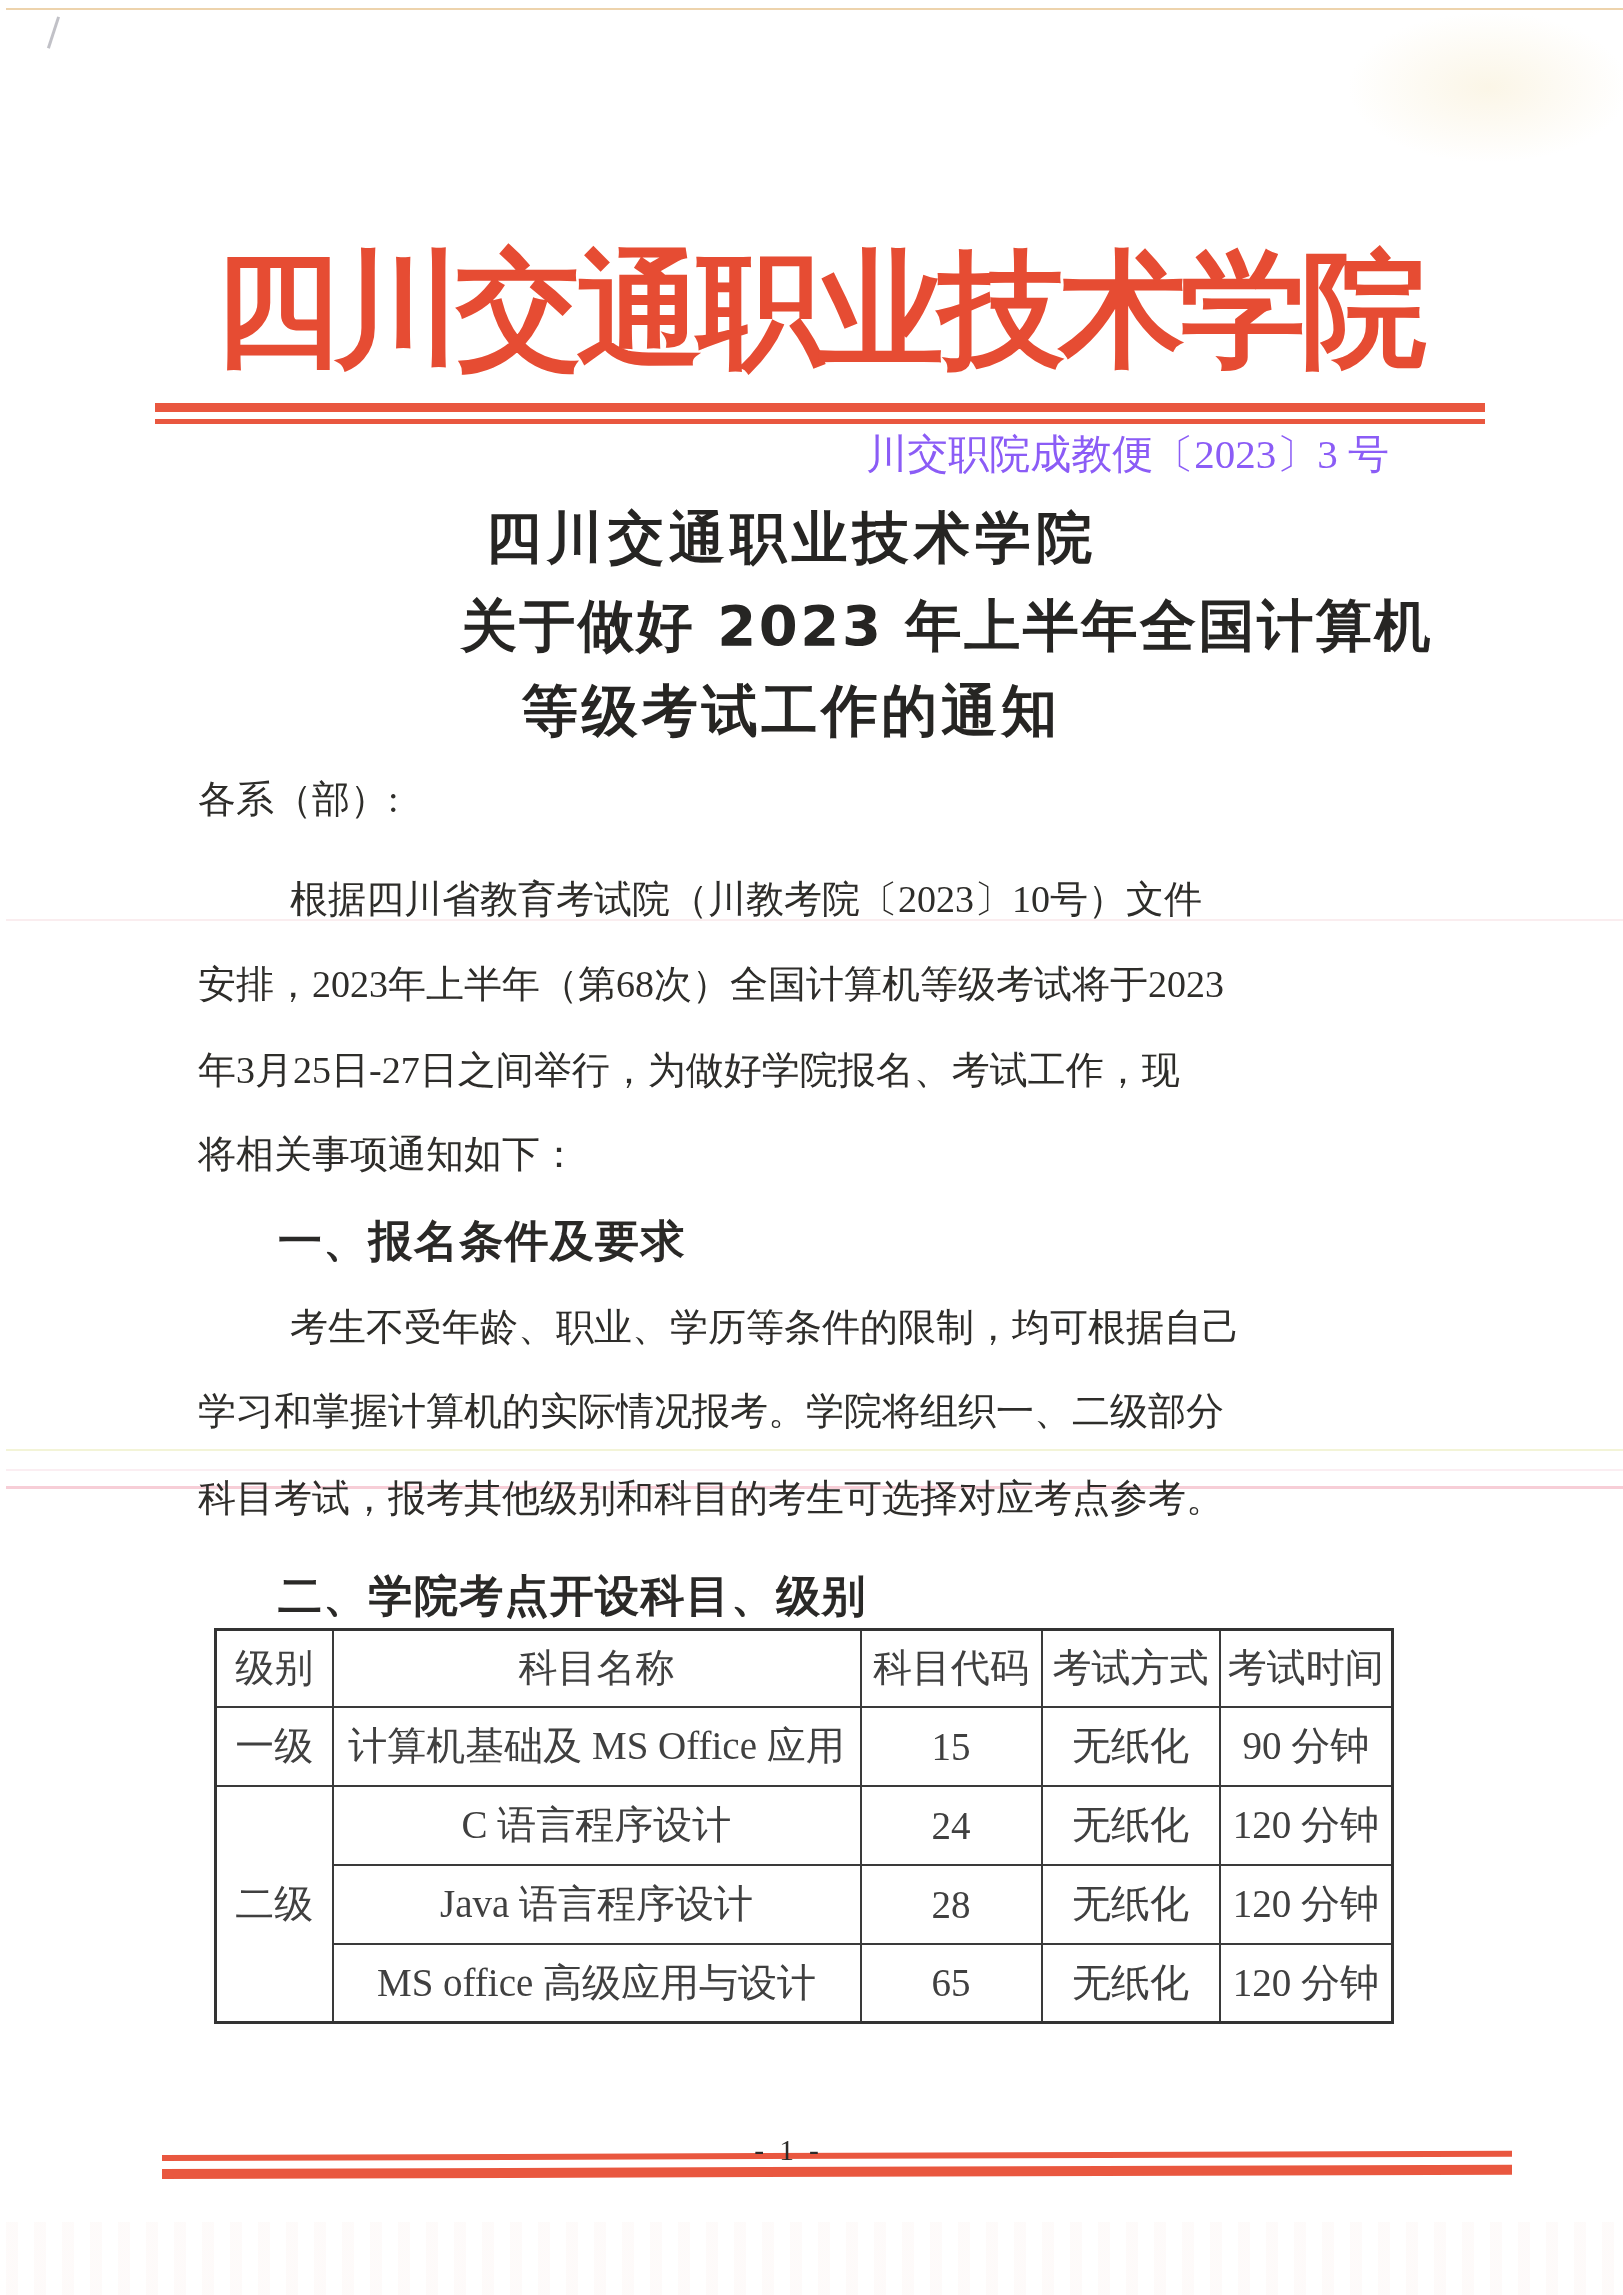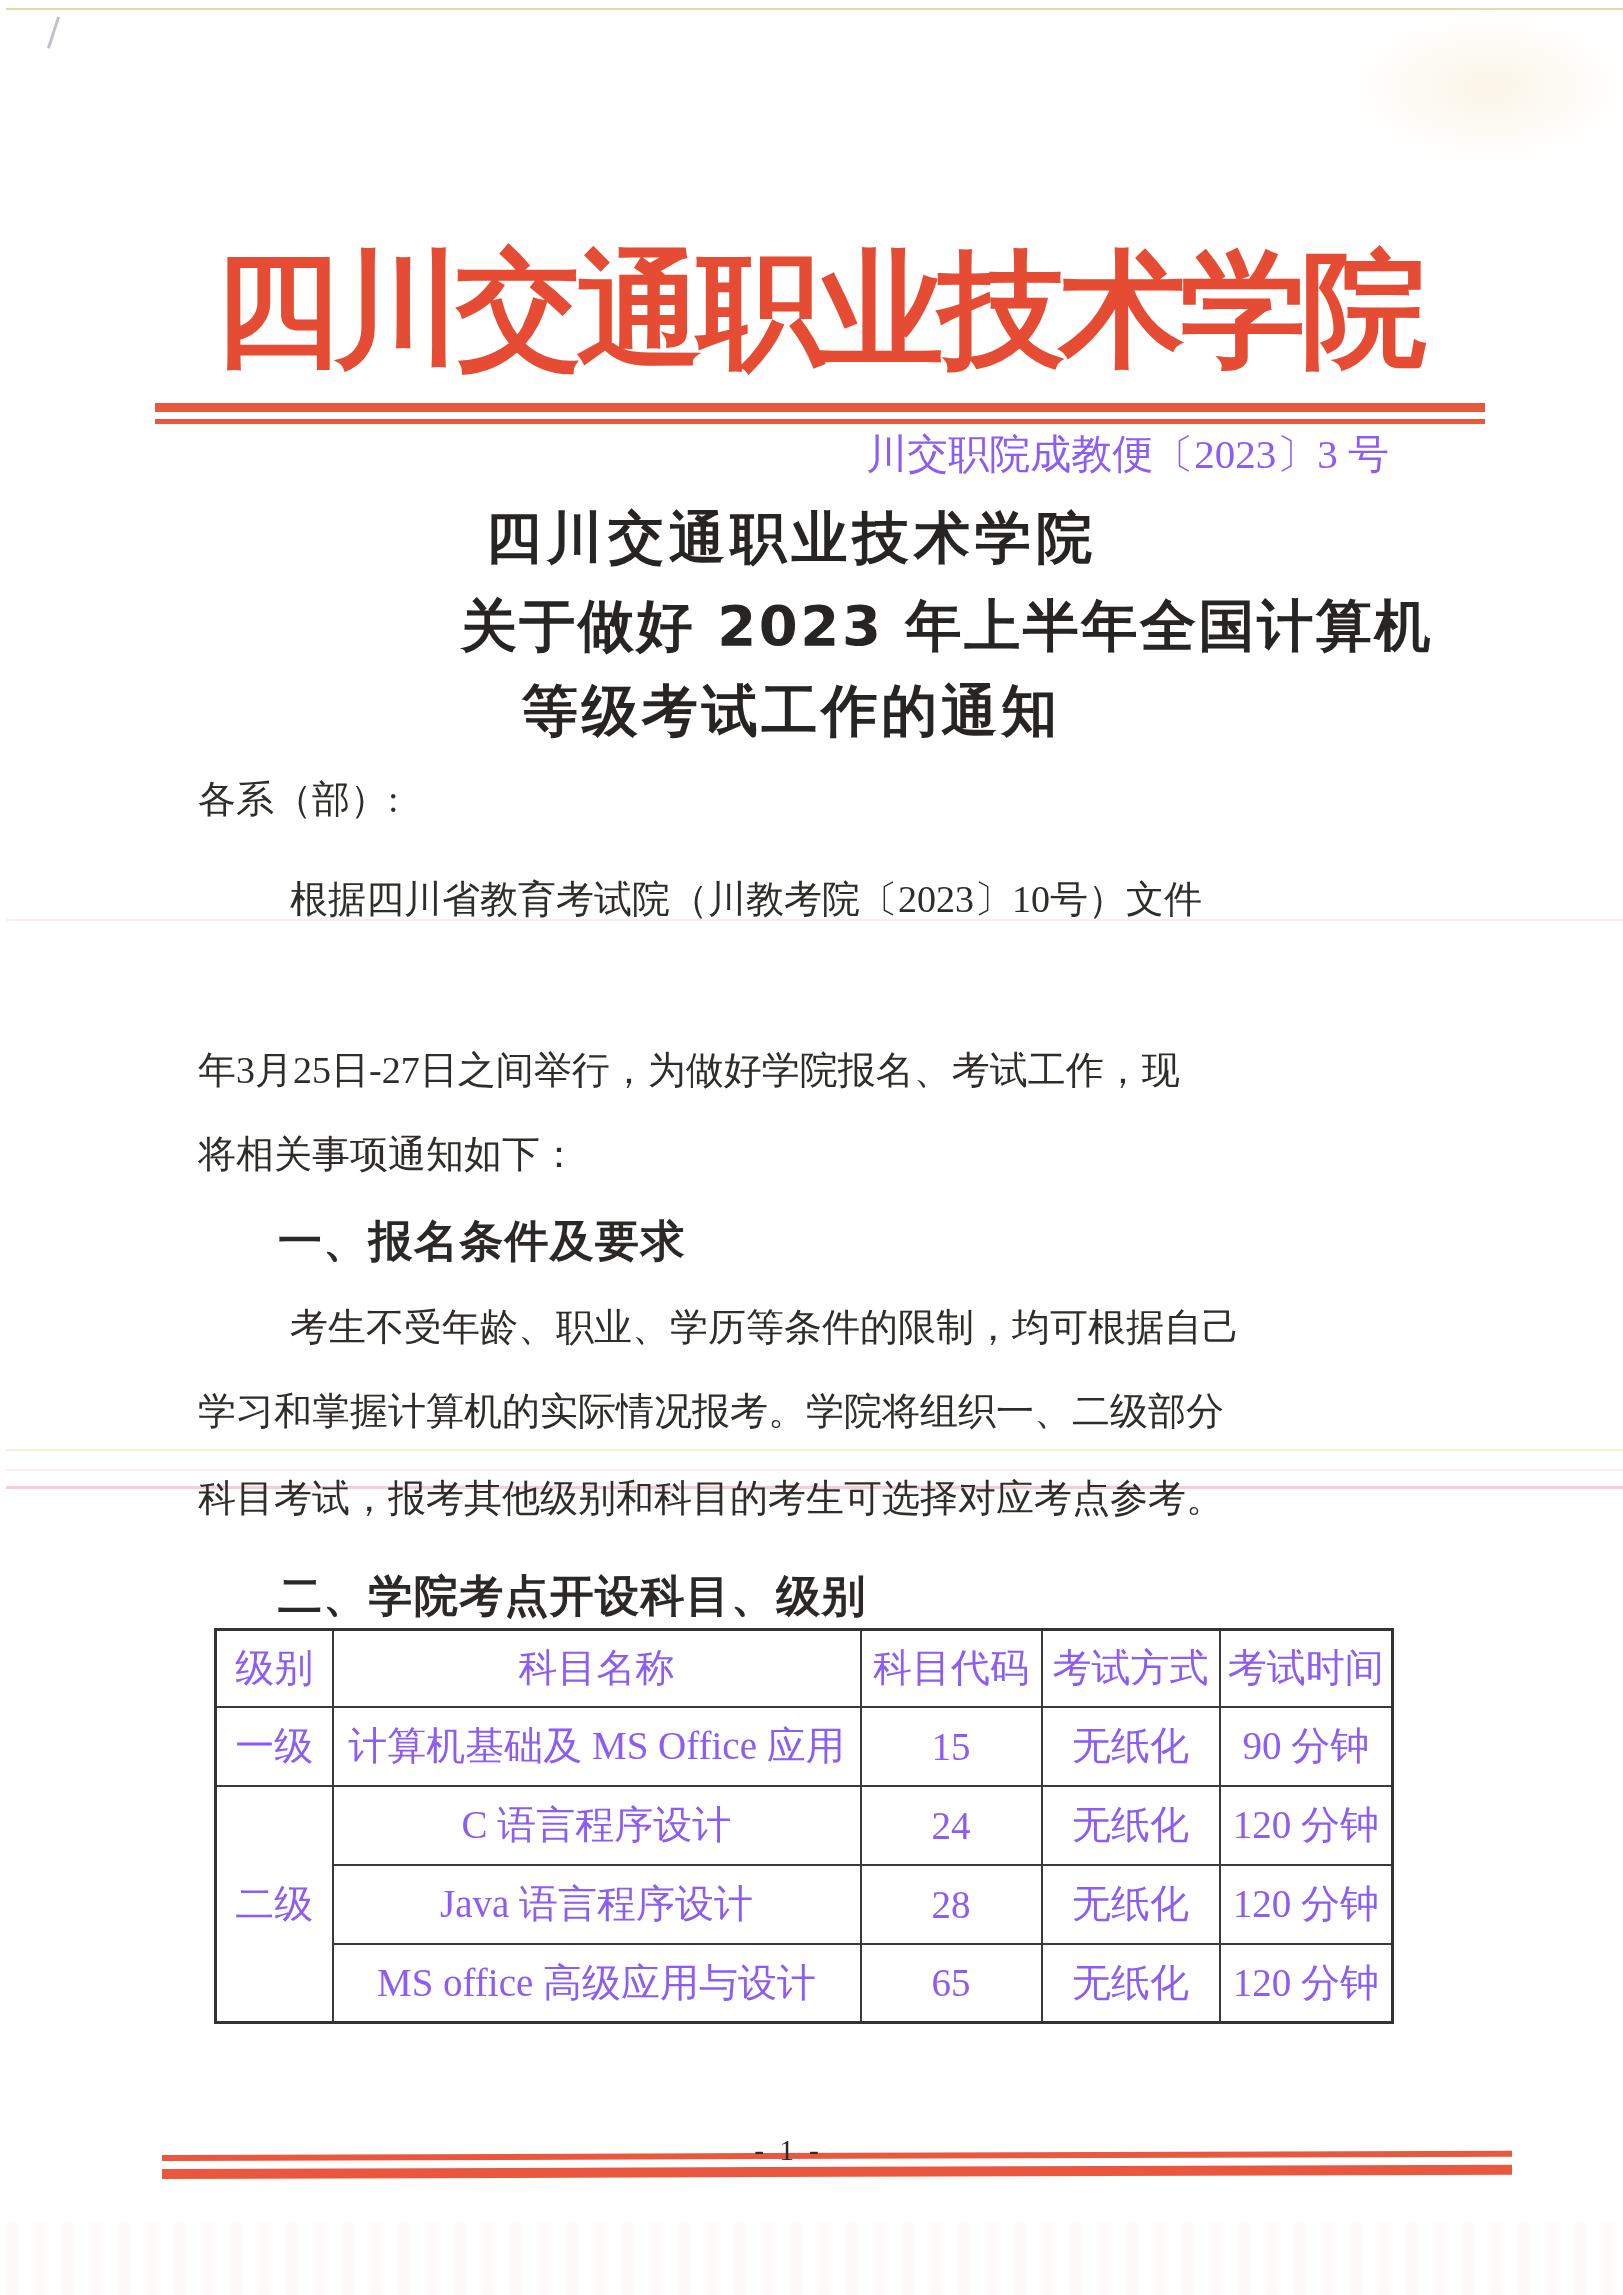--- a/index.html
+++ b/index.html
@@ -67,21 +67,21 @@
     font-size:44px;line-height:46px;letter-spacing:1.3px;
     white-space:nowrap;
   }
   .h1pos{top:1218px;}
   .h2pos{top:1573px;}
   
   table.subjects{
     position:absolute;left:208px;top:1628px;
     border-collapse:collapse;table-layout:fixed;
     width:1177px;
-    font-size:39px;color:#8b5cf6;
+    font-size:39px;color:#404040;
   }
   table.subjects th,table.subjects td{
     border:2px solid #3a3a3a;
     text-align:center;vertical-align:middle;
     font-weight:normal;
     padding:0;
     overflow:hidden;
   }
   table.subjects{border:3.3px solid #333333;}
   tr.hrow{height:77px;}
@@ -132,20 +132,21 @@
   <div class="rule rule-thin"></div>
   <div class="doc-number">川交职院成教便〔2023〕3 号</div>
 
   <div class="title t1">四川交通职业技术学院</div>
   <div class="title t2">关于做好 2023 年上半年全国计算机</div>
   <div class="title t3">等级考试工作的通知</div>
 
   <div class="bl salutation">各系（部）:</div>
 
   <div class="bl bl-1 indent">根据四川省教育考试院（川教考院〔2023〕10号）文件</div>
+  <div class="bl bl-2">安排，2023年上半年（第68次）全国计算机等级考试将于2023</div>
   <div class="bl bl-3">年3月25日-27日之间举行，为做好学院报名、考试工作，现</div>
   <div class="bl bl-4">将相关事项通知如下：</div>
 
   <div class="heading h1pos">一、报名条件及要求</div>
 
   <div class="bl bl-5 indent">考生不受年龄、职业、学历等条件的限制，均可根据自己</div>
   <div class="bl bl-6">学习和掌握计算机的实际情况报考。学院将组织一、二级部分</div>
   <div class="bl bl-7">科目考试，报考其他级别和科目的考生可选择对应考点参考。</div>
 
   <div class="heading h2pos">二、学院考点开设科目、级别</div>

